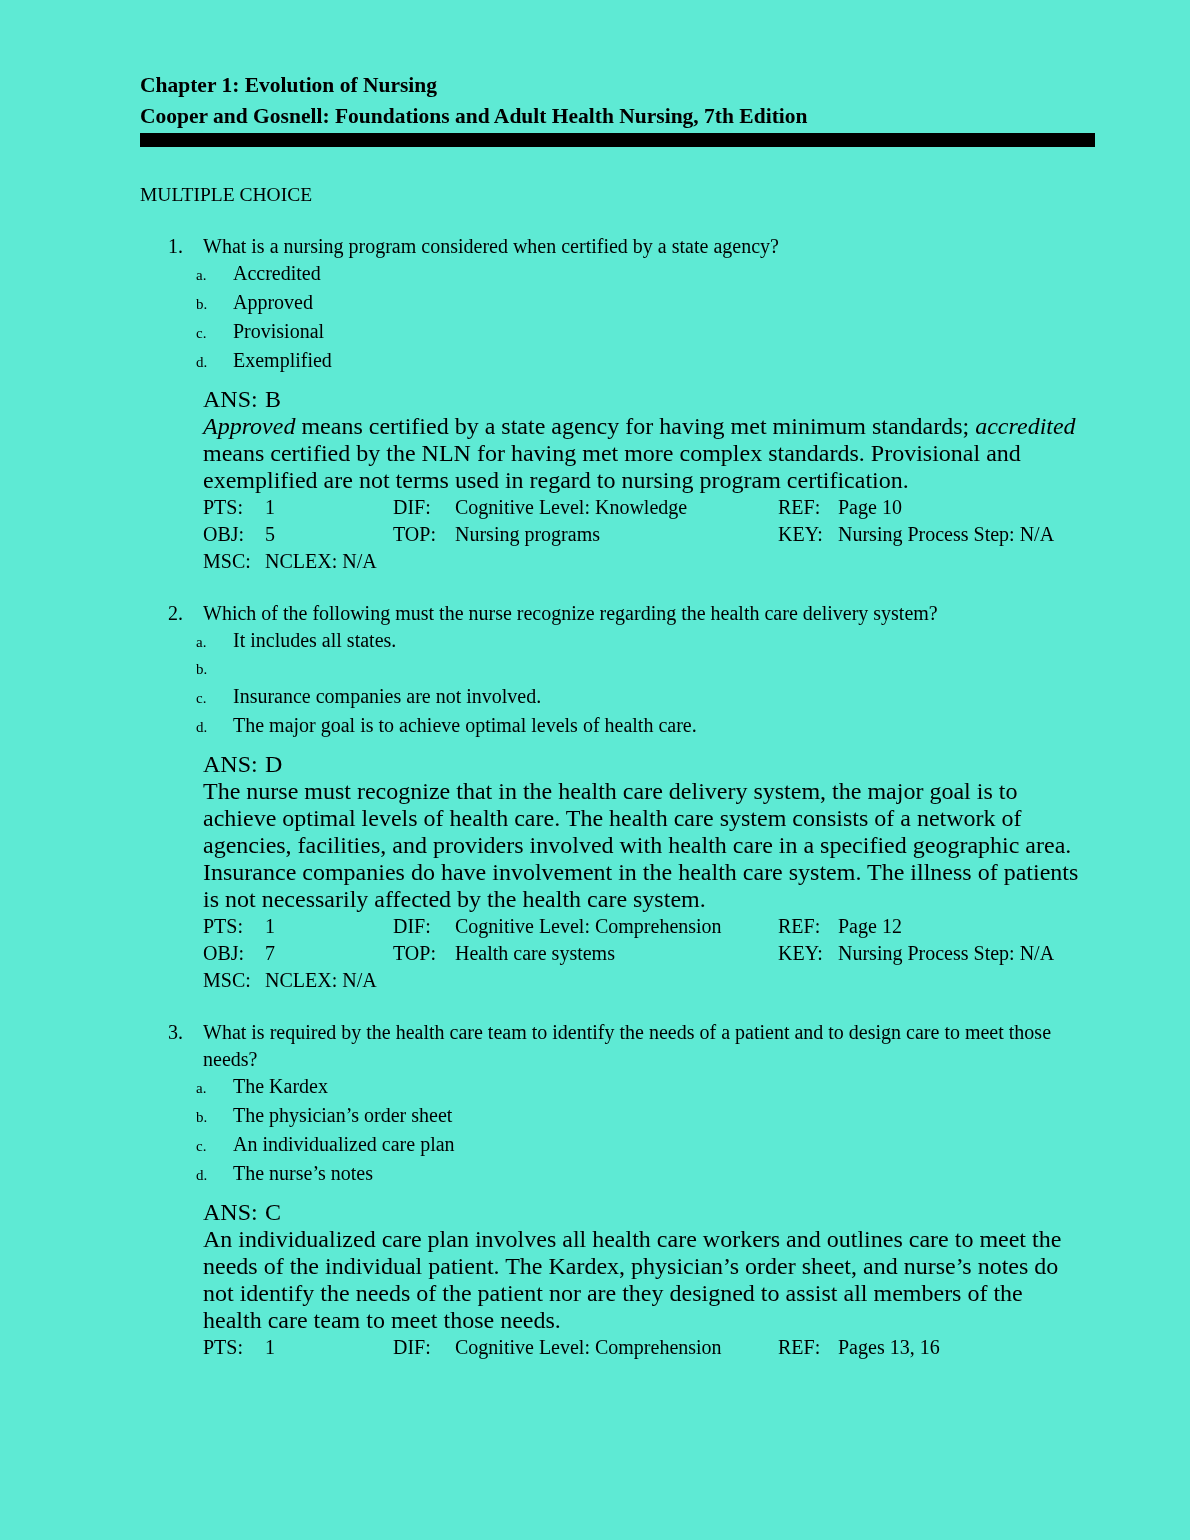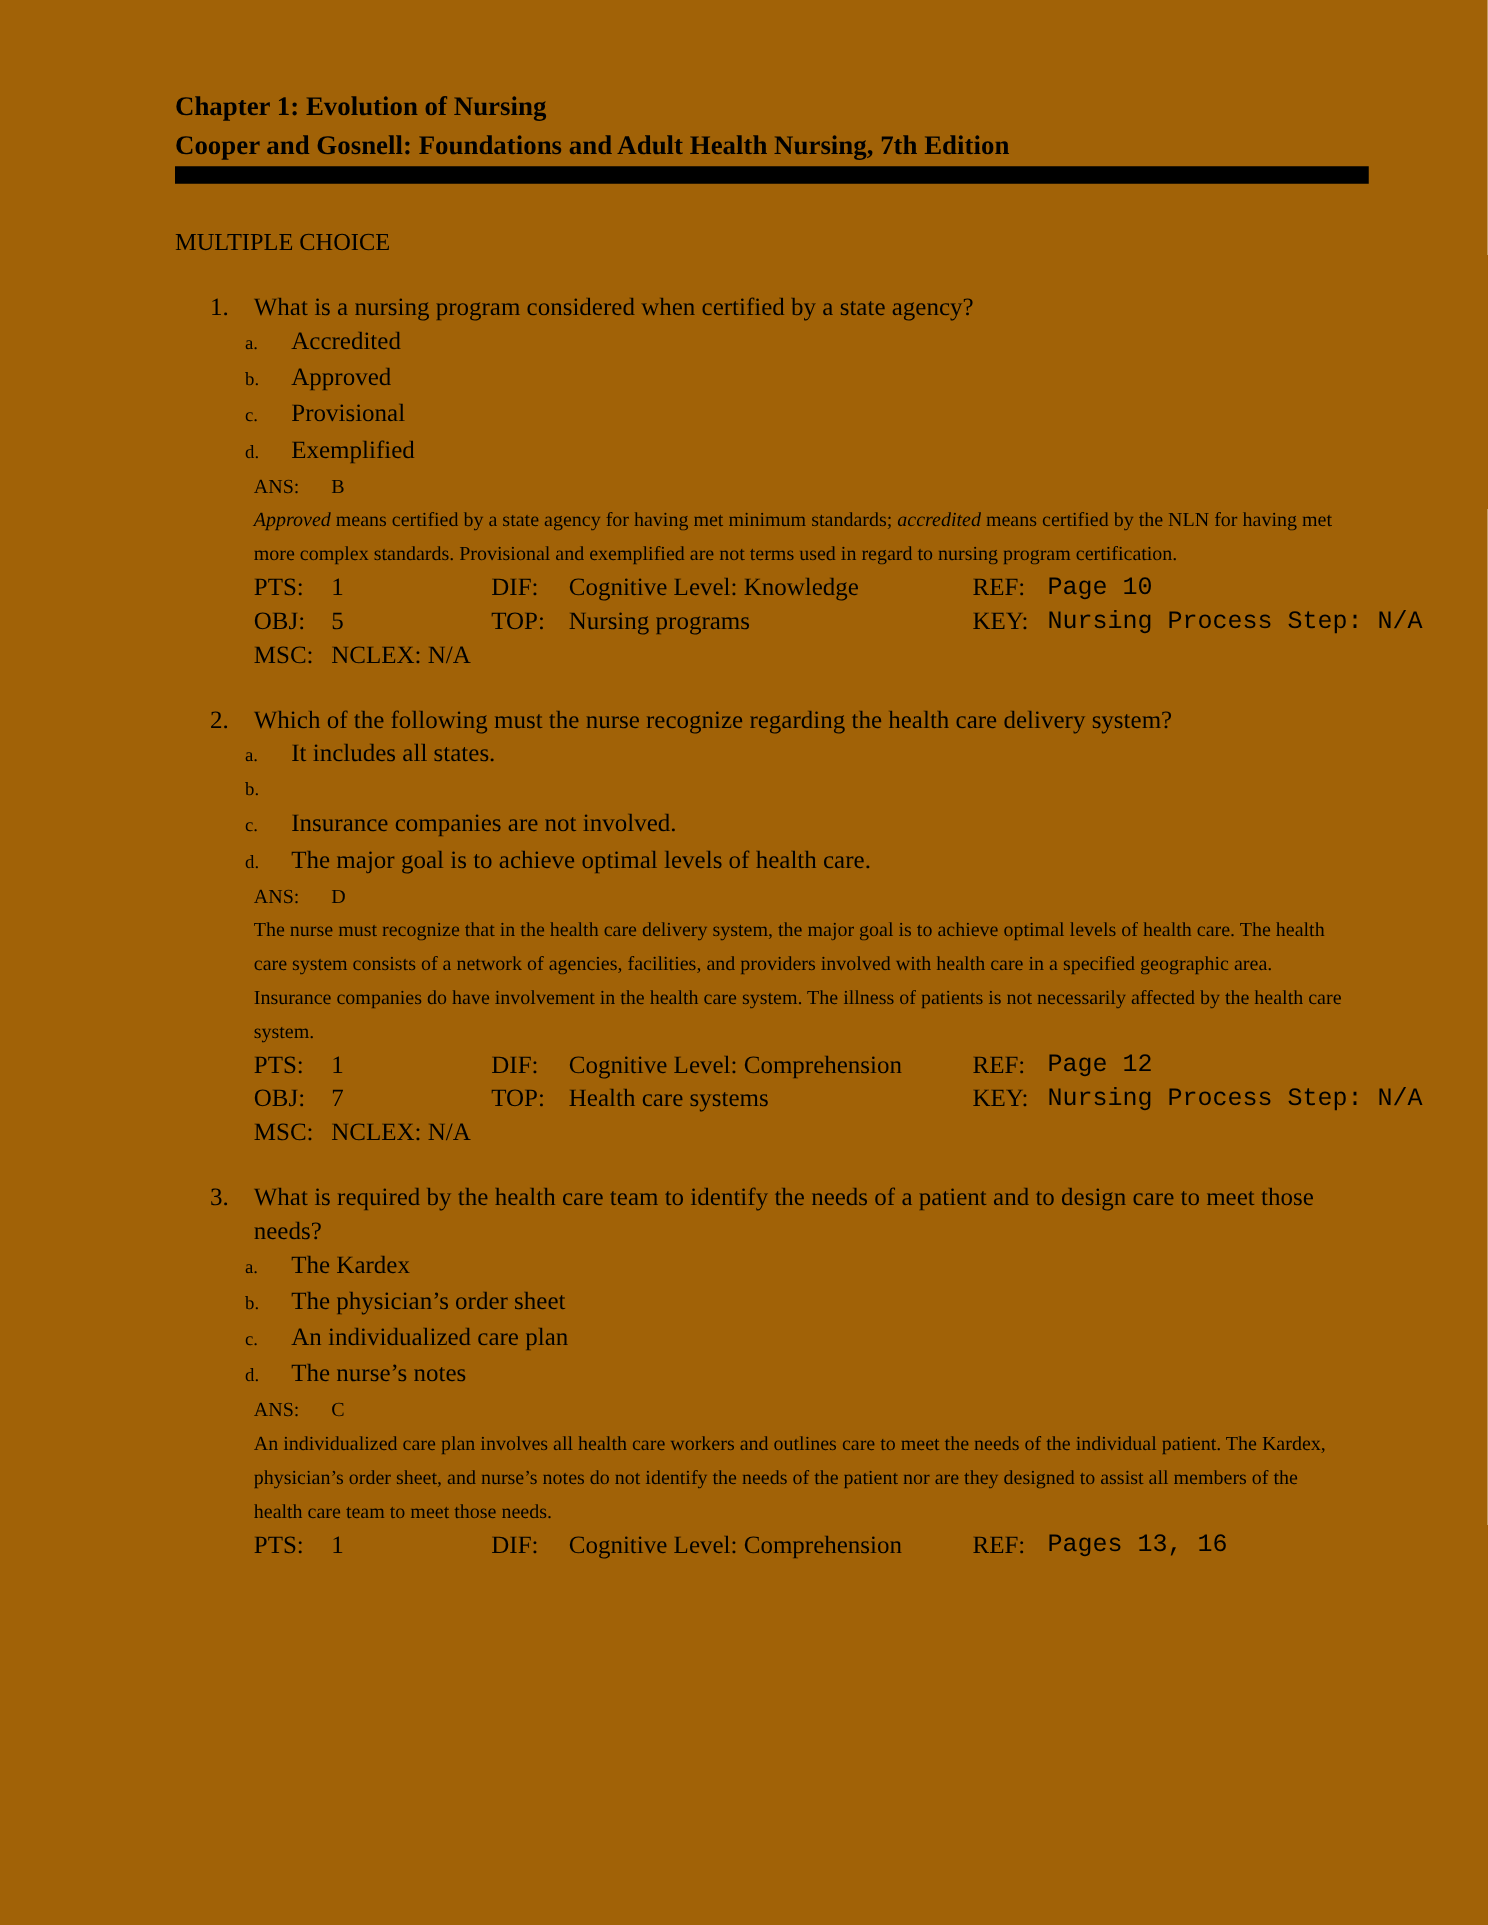--- a/index.html
+++ b/index.html
@@ -9,21 +9,21 @@
     height: 1540px;
     font-family: "Liberation Serif", "DejaVu Serif", serif;
     color: #000000;
     position: relative;
     overflow: hidden;
   }
   .page {
     position: absolute;
     left: 0; top: 0;
     width: 1190px; height: 1540px;
-    background: #a16207;
+    background: #5eead4;
   }
   .content {
     position: absolute;
     left: 140px;
     top: 70px;
     width: 950px;
   }
   .doc-title {
     font-weight: bold;
     font-size: 21.5px;
@@ -64,42 +64,42 @@
   }
   .opt-letter {
     flex: 0 0 37px;
     margin-left: 56px;
     font-size: 15px;
   }
   .opt-text { flex: 1; }
 
   .answer-block {
     margin-left: 63px;
-    margin-top: 0;
+    margin-top: 10px;
     width: 877px;
-    font-size: 16px;
+    font-size: 24px;
     line-height: 27px;
     font-family: Liberation Serif, serif;
   }
   .ans-label { display: inline-block; width: 62px; }
   .rationale { width: 877px; }
   .rationale .it { font-style: italic; }
 
   .meta {
     margin-left: 63px;
     font-size: 20px;
   }
   .meta-row { position: relative; height: 27px; }
   .meta-row span { position: absolute; top: 0; white-space: nowrap; line-height: 27px; }
   .meta-row .l1 { left: 0; }
   .meta-row .v1 { left: 62px; }
   .meta-row .l2 { left: 190px; }
   .meta-row .v2 { left: 252px; }
   .meta-row .l3 { left: 575px; }
-  .meta-row .v3 { left: 635px; font-family: Liberation Mono, monospace; }
+  .meta-row .v3 { left: 635px; }
 </style>
 </head>
 <body>
 
 <div class="page">
   <div class="content">
 
     <header>
       <div class="doc-title">Chapter 1: Evolution of Nursing</div>
       <div class="doc-title">Cooper and Gosnell: Foundations and Adult Health Nursing, 7th Edition</div>

